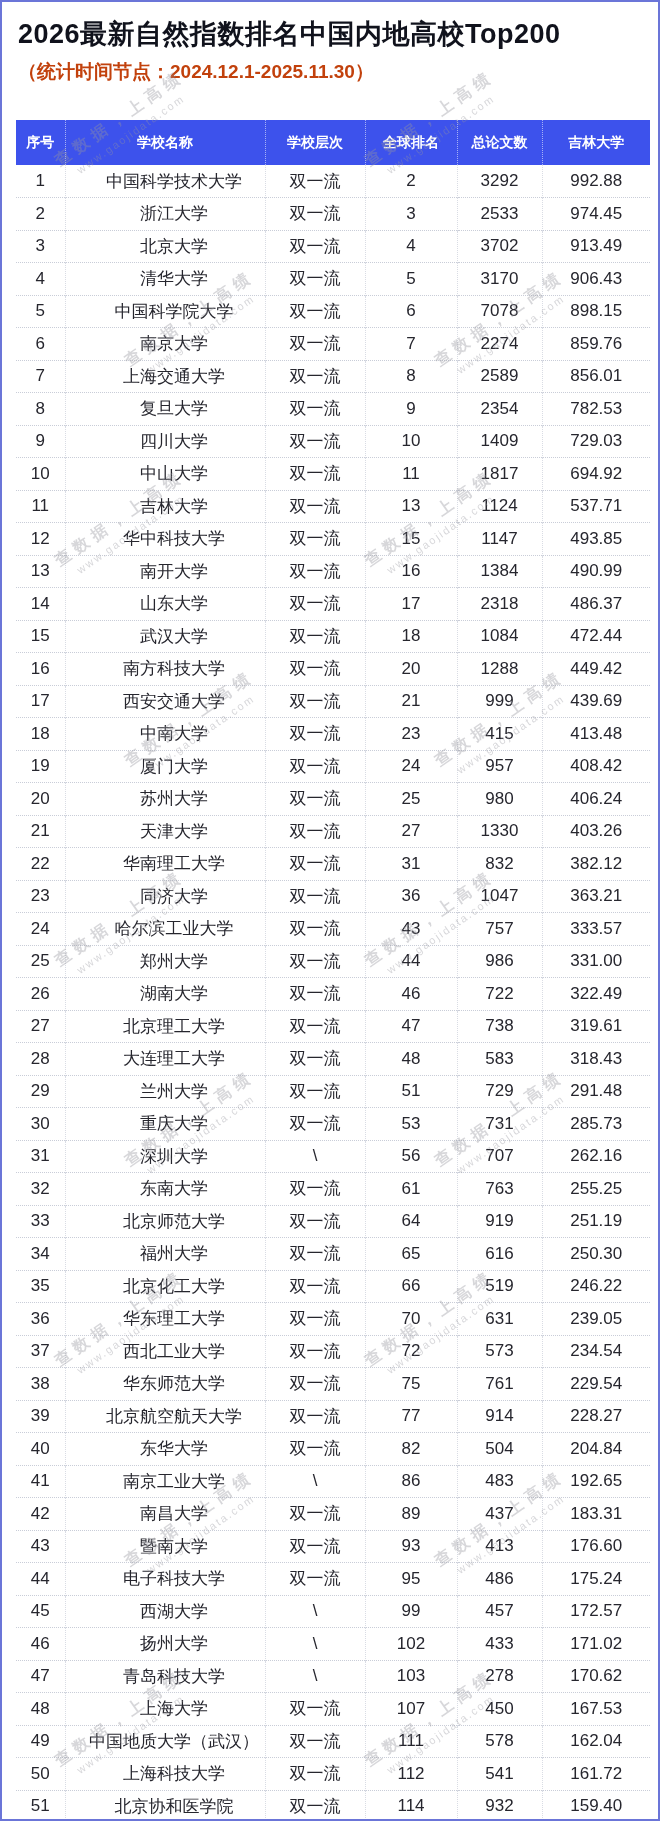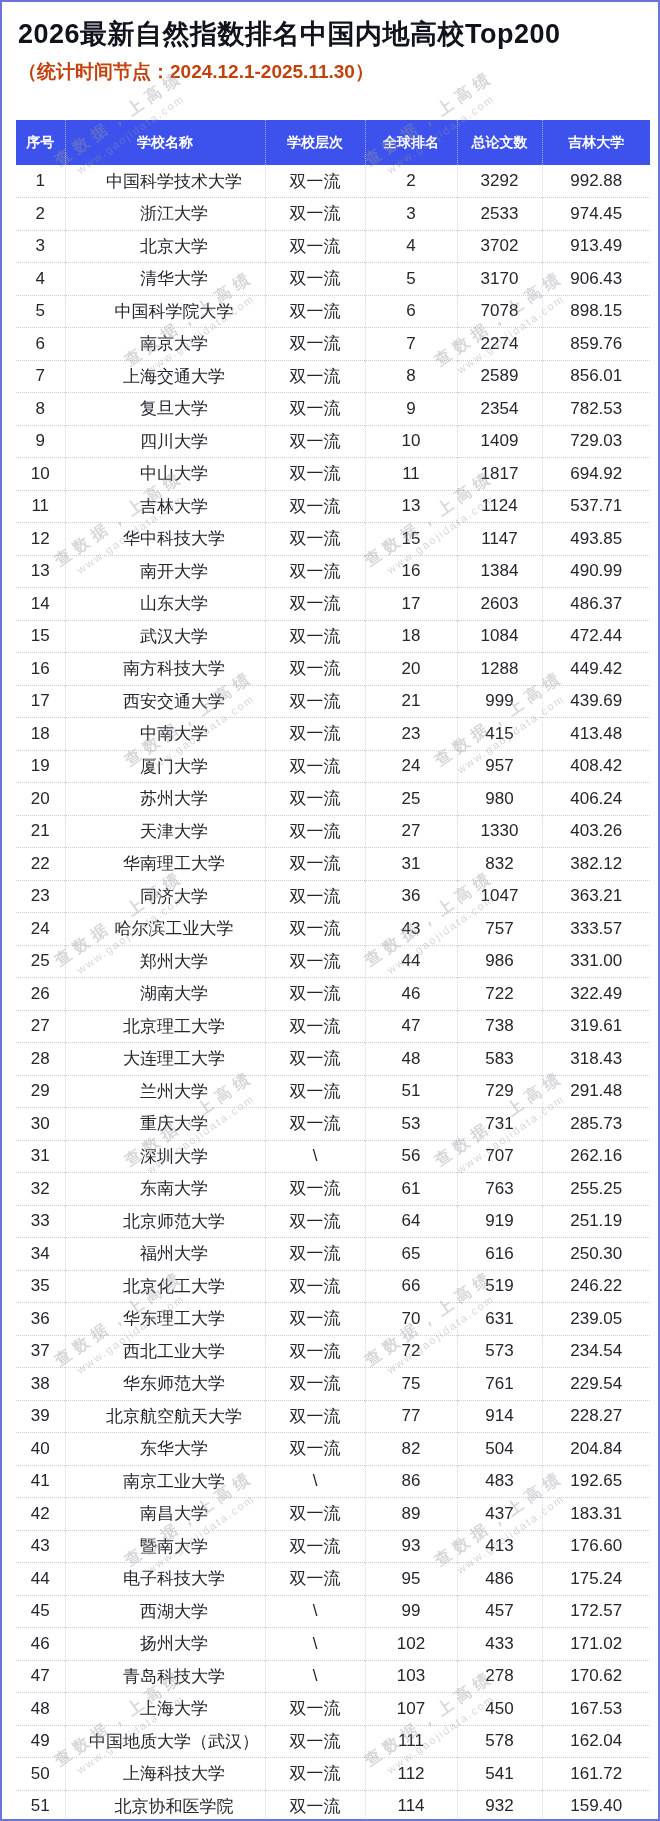--- a/index.html
+++ b/index.html
@@ -187,21 +187,21 @@
           <td>双一流</td>
           <td>16</td>
           <td>1384</td>
           <td>490.99</td>
         </tr>
         <tr>
           <td>14</td>
           <td class="name">山东大学</td>
           <td>双一流</td>
           <td>17</td>
-          <td>2603</td>
+          <td>2318</td>
           <td>486.37</td>
         </tr>
         <tr>
           <td>15</td>
           <td class="name">武汉大学</td>
           <td>双一流</td>
           <td>18</td>
           <td>1084</td>
           <td>472.44</td>
         </tr>

